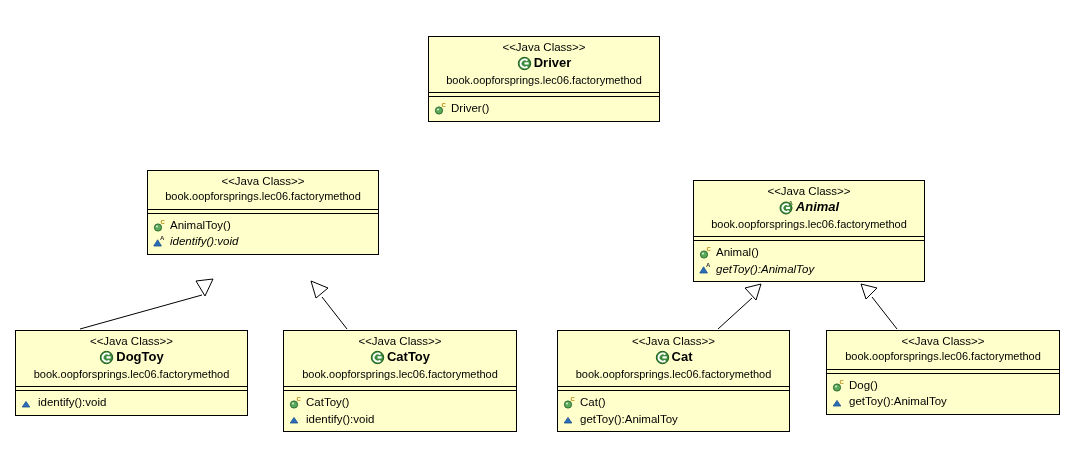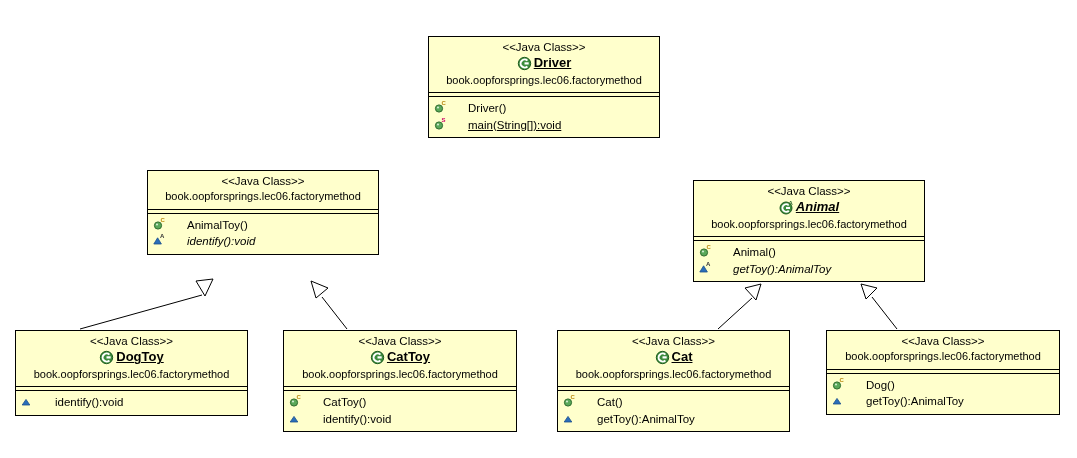--- a/index.html
+++ b/index.html
@@ -45,21 +45,20 @@
     font-size: 11.5px;
     color: #000000;
     letter-spacing: 0px;
   }
   .classname-row {
     display: flex;
     align-items: center;
     justify-content: center;
     gap: 2px;
     margin-top: 1px;
-    text-decoration: underline;
   }
   .classname {
     font-weight: bold;
     font-size: 13px;
     color: #000000;
   }
   .classname.abstract {
     font-style: italic;
   }
   .pkg {
@@ -74,22 +73,22 @@
     border-top: 1px solid #000000;
     border-bottom: 1px solid #000000;
     background: #ffffcc;
     margin: 0;
   }
   .members {
     padding: 3px 4px 4px 5px;
   }
   .member {
     display: flex;
-    align-items: flex-start;
-    gap: 21px;
+    align-items: center;
+    gap: 4px;
     line-height: 1.42;
     font-size: 11.5px;
     white-space: nowrap;
   }
   .member-text {
     font-size: 11.5px;
   }
   .member-text.abstract {
     font-style: italic;
   }
@@ -155,30 +154,20 @@
       <div class="member">
         <span class="icon">
           <svg viewBox="0 0 13 13" width="13" height="13">
             <circle cx="5" cy="8.5" r="3.6" fill="#5aa85a" stroke="#2e6b2e" stroke-width="1"></circle>
             <circle cx="4" cy="7.5" r="1.1" fill="#cfe9cf"></circle>
             <text x="7.6" y="5.4" font-family="'Liberation Sans',sans-serif" font-size="6" font-weight="bold" fill="#b8860b">C</text>
           </svg>
         </span>
         <span class="member-text">Driver()</span>
       </div>
-      <div class="member">
-        <span class="icon">
-          <svg viewBox="0 0 13 13" width="13" height="13">
-            <circle cx="5" cy="8.5" r="3.6" fill="#5aa85a" stroke="#2e6b2e" stroke-width="1"></circle>
-            <circle cx="4" cy="7.5" r="1.1" fill="#cfe9cf"></circle>
-            <text x="7.6" y="5.4" font-family="'Liberation Sans',sans-serif" font-size="6" font-weight="bold" fill="#cc0066">S</text>
-          </svg>
-        </span>
-        <span class="member-text static">main(String[]):void</span>
-      </div>
     </div>
   </div>
 
   <div class="uml-class" style="left:147px; top:170px; width:232px;">
     <div class="uml-header">
       <span class="stereotype">&lt;&lt;Java Class&gt;&gt;</span>
       <span class="pkg">book.oopforsprings.lec06.factorymethod</span>
     </div>
     <div class="sep"></div>
     <div class="members">

